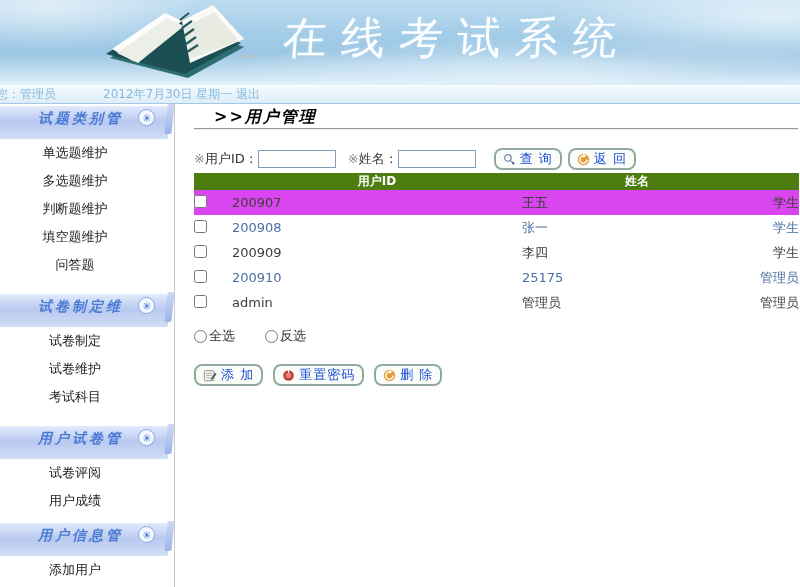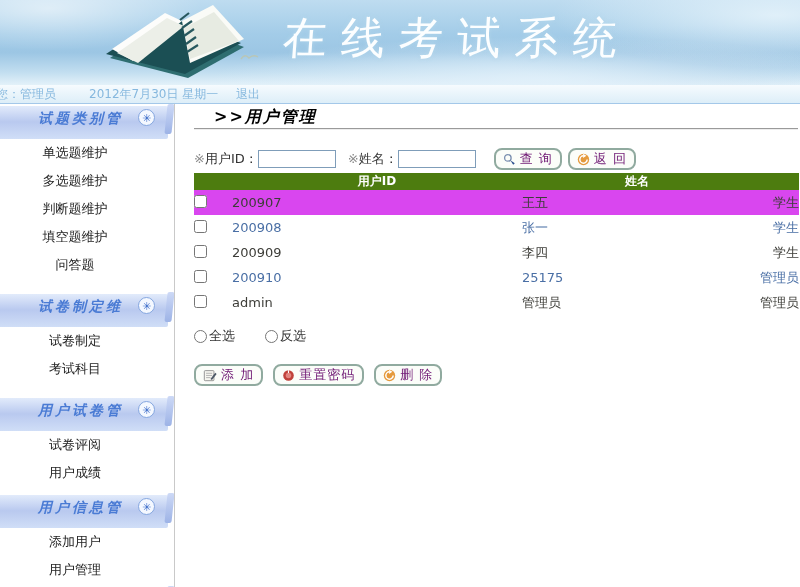--- a/index.html
+++ b/index.html
@@ -32,21 +32,21 @@
   .bird{position:absolute;left:240px;top:53px;z-index:2;}
   
   .userbar{
     height:18px;position:relative;overflow:hidden;
     background:linear-gradient(#f6fbfe,#ddeef8);
     border-bottom:1px solid #a4c8e9;
     color:#86b8de;line-height:18px;font-size:12px;white-space:nowrap;
   }
   .userbar span{position:absolute;top:0;}
   .ub-welcome{left:-28px;}
-  .ub-date{left:89px;}
+  .ub-date{left:103px;}
   .ub-logout{left:236px;cursor:pointer;}
   
   .content{display:flex;height:483px;background:#fff;overflow:hidden;}
   
   .sidebar{width:175px;box-sizing:border-box;border-right:1px solid #c9c9c9;padding-top:2px;overflow:hidden;}
   .section-header{
     position:relative;height:33px;line-height:25px;width:168px;
     background:linear-gradient(180deg,#e2ebfb 0%,#b9c9ef 48%,#d0def7 100%);
     border-radius:0 2px 2px 0;
   }
@@ -78,21 +78,21 @@
     font-size:16px;color:#000;letter-spacing:2px;
   }
   .rule{width:604px;margin-top:2px;border-top:1px solid #9a9a9a;border-bottom:1px solid #ededed;}
   .search-row{margin-top:18px;height:22px;display:flex;align-items:center;width:604px;}
   .fl{font-size:13px;color:#333;white-space:nowrap;}
   .req{color:#8b8b8b;}
   .tbox{width:78px;height:18px;border:1px solid #7f9db9;box-sizing:border-box;margin-right:12px;font-size:12px;padding:0 2px;}
   .btn{
     display:inline-flex;align-items:center;gap:4px;height:22px;padding:0 7px;box-sizing:border-box;
     background:#fbfdf9;border:2px solid #90aa9f;border-radius:8px;
-    color:#701a75;font-size:13px;letter-spacing:1px;cursor:pointer;white-space:nowrap;
+    color:#1d4ed8;font-size:13px;letter-spacing:1px;cursor:pointer;white-space:nowrap;
     font-family:inherit;
   }
   .btn svg{flex:0 0 auto;}
   .search-row .btn{margin-left:6px;}
   
   table.users{border-collapse:collapse;table-layout:fixed;width:605px;margin-top:3px;font-size:13px;}
   table.users thead tr{background:#4d7c0f;color:#fff;height:16px;}
   table.users th{font-weight:bold;font-size:12px;padding:0;text-align:center;}
   table.users tbody tr{height:25px;background:#fff;}
   table.users tbody tr:first-child{background:#d946ef;}
@@ -151,20 +151,21 @@
     <div class="sidebar-item">多选题维护</div>
     <div class="sidebar-item">判断题维护</div>
     <div class="sidebar-item">填空题维护</div>
     <div class="sidebar-item">问答题</div>
 
     <div class="section-header sh-2">
       <span class="section-title">试卷制定维</span>
       <span class="section-icon">✳</span>
     </div>
     <div class="sidebar-item">试卷制定</div>
+    <div class="sidebar-item">试卷维护</div>
     <div class="sidebar-item">考试科目</div>
 
     <div class="section-header sh-3">
       <span class="section-title">用户试卷管</span>
       <span class="section-icon">✳</span>
     </div>
     <div class="sidebar-item">试卷评阅</div>
     <div class="sidebar-item">用户成绩</div>
 
     <div class="section-header sh-4">

